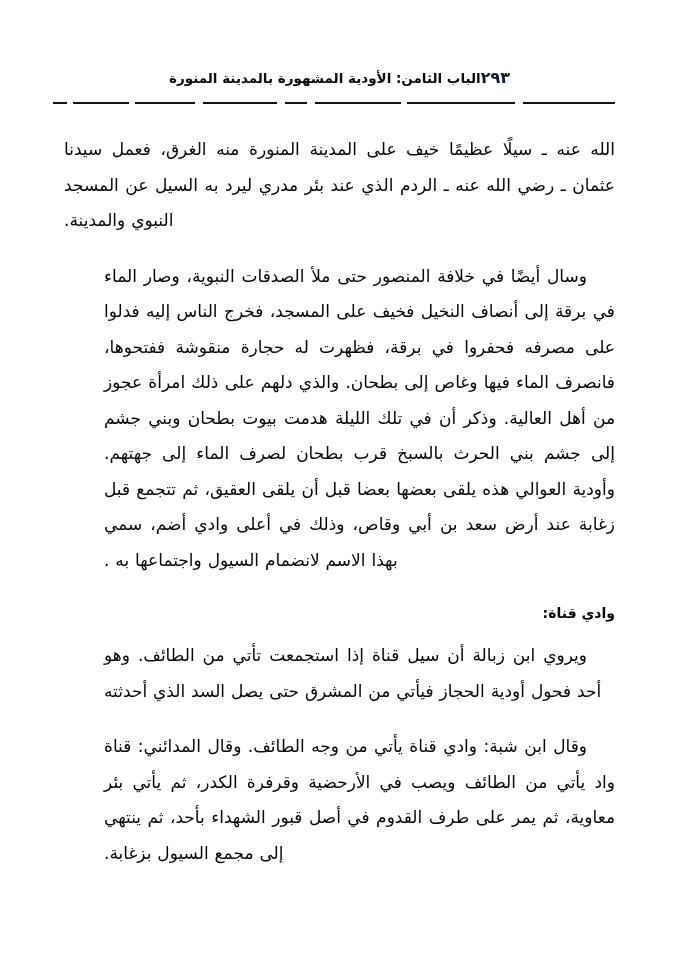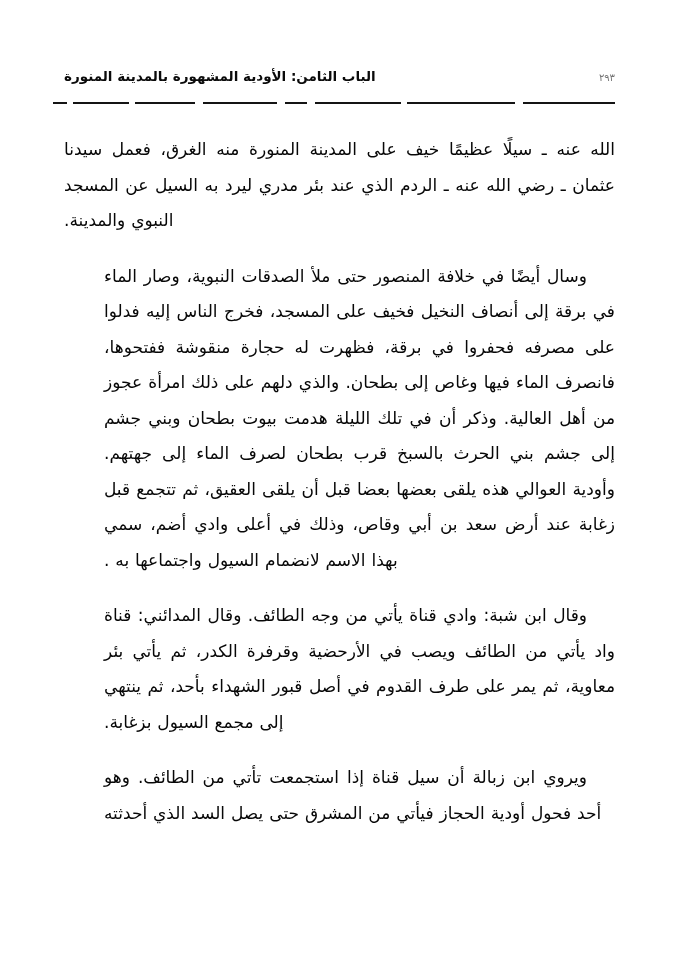--- a/index.html
+++ b/index.html
@@ -23,34 +23,34 @@
   
   .running-head {
     position: absolute;
     top: 68px;
     right: 64px;
     left: 64px;
     height: 26px;
     display: flex;
     flex-direction: row-reverse;
     align-items: baseline;
-    justify-content: space-between;
+    justify-content: center;
   }
   .head-title {
     font-size: 13.5px;
     font-weight: bold;
     color: #0a0a0a;
     letter-spacing: 0px;
     white-space: nowrap;
     direction: rtl;
   }
   .head-folio {
-    font-size: 10px;
-    font-weight: normal;
-    color: #737373;
+    font-size: 16px;
+    font-weight: bold;
+    color: #0f172a;
     direction: rtl;
     white-space: nowrap;
   }
 
   
   .head-rule {
     position: absolute;
     top: 101px;
     right: 64px;
     left: 64px;
@@ -127,21 +127,22 @@
     <span class="hr-g"></span>
     <span class="hr-h"></span>
   </div>
 
   <div class="body-col">
 
     <p class="para">الله عنه ـ سيلًا عظيمًا خيف على المدينة المنورة منه الغرق، فعمل سيدنا عثمان ـ رضي الله عنه ـ الردم الذي عند بئر مدري ليرد به السيل عن المسجد النبوي والمدينة.</p>
 
     <p class="para indent">وسال أيضًا في خلافة المنصور حتى ملأ الصدقات النبوية، وصار الماء في برقة إلى أنصاف النخيل فخيف على المسجد، فخرج الناس إليه فدلوا على مصرفه فحفروا في برقة، فظهرت له حجارة منقوشة ففتحوها، فانصرف الماء فيها وغاص إلى بطحان. والذي دلهم على ذلك امرأة عجوز من أهل العالية. وذكر أن في تلك الليلة هدمت بيوت بطحان وبني جشم إلى جشم بني الحرث بالسبخ قرب بطحان لصرف الماء إلى جهتهم. وأودية العوالي هذه يلقى بعضها بعضا قبل أن يلقى العقيق، ثم تتجمع قبل زغابة عند أرض سعد بن أبي وقاص، وذلك في أعلى وادي أضم، سمي بهذا الاسم لانضمام السيول واجتماعها به .</p>
 
+    <h2 class="section-heading">وادي قناة:</h2>
 
 
+    <p class="para indent">ويروي ابن زبالة أن سيل قناة إذا استجمعت تأتي من الطائف. وهو أحد فحول أودية الحجاز فيأتي من المشرق حتى يصل السد الذي أحدثته</p>
+
     <p class="para indent">وقال ابن شبة: وادي قناة يأتي من وجه الطائف. وقال المدائني: قناة واد يأتي من الطائف ويصب في الأرحضية وقرفرة الكدر، ثم يأتي بئر معاوية، ثم يمر على طرف القدوم في أصل قبور الشهداء بأحد، ثم ينتهي إلى مجمع السيول بزغابة.</p>
-
-    <p class="para indent">ويروي ابن زبالة أن سيل قناة إذا استجمعت تأتي من الطائف. وهو أحد فحول أودية الحجاز فيأتي من المشرق حتى يصل السد الذي أحدثته</p>
 
   </div>
 
 </div>
 
 </body></html>

